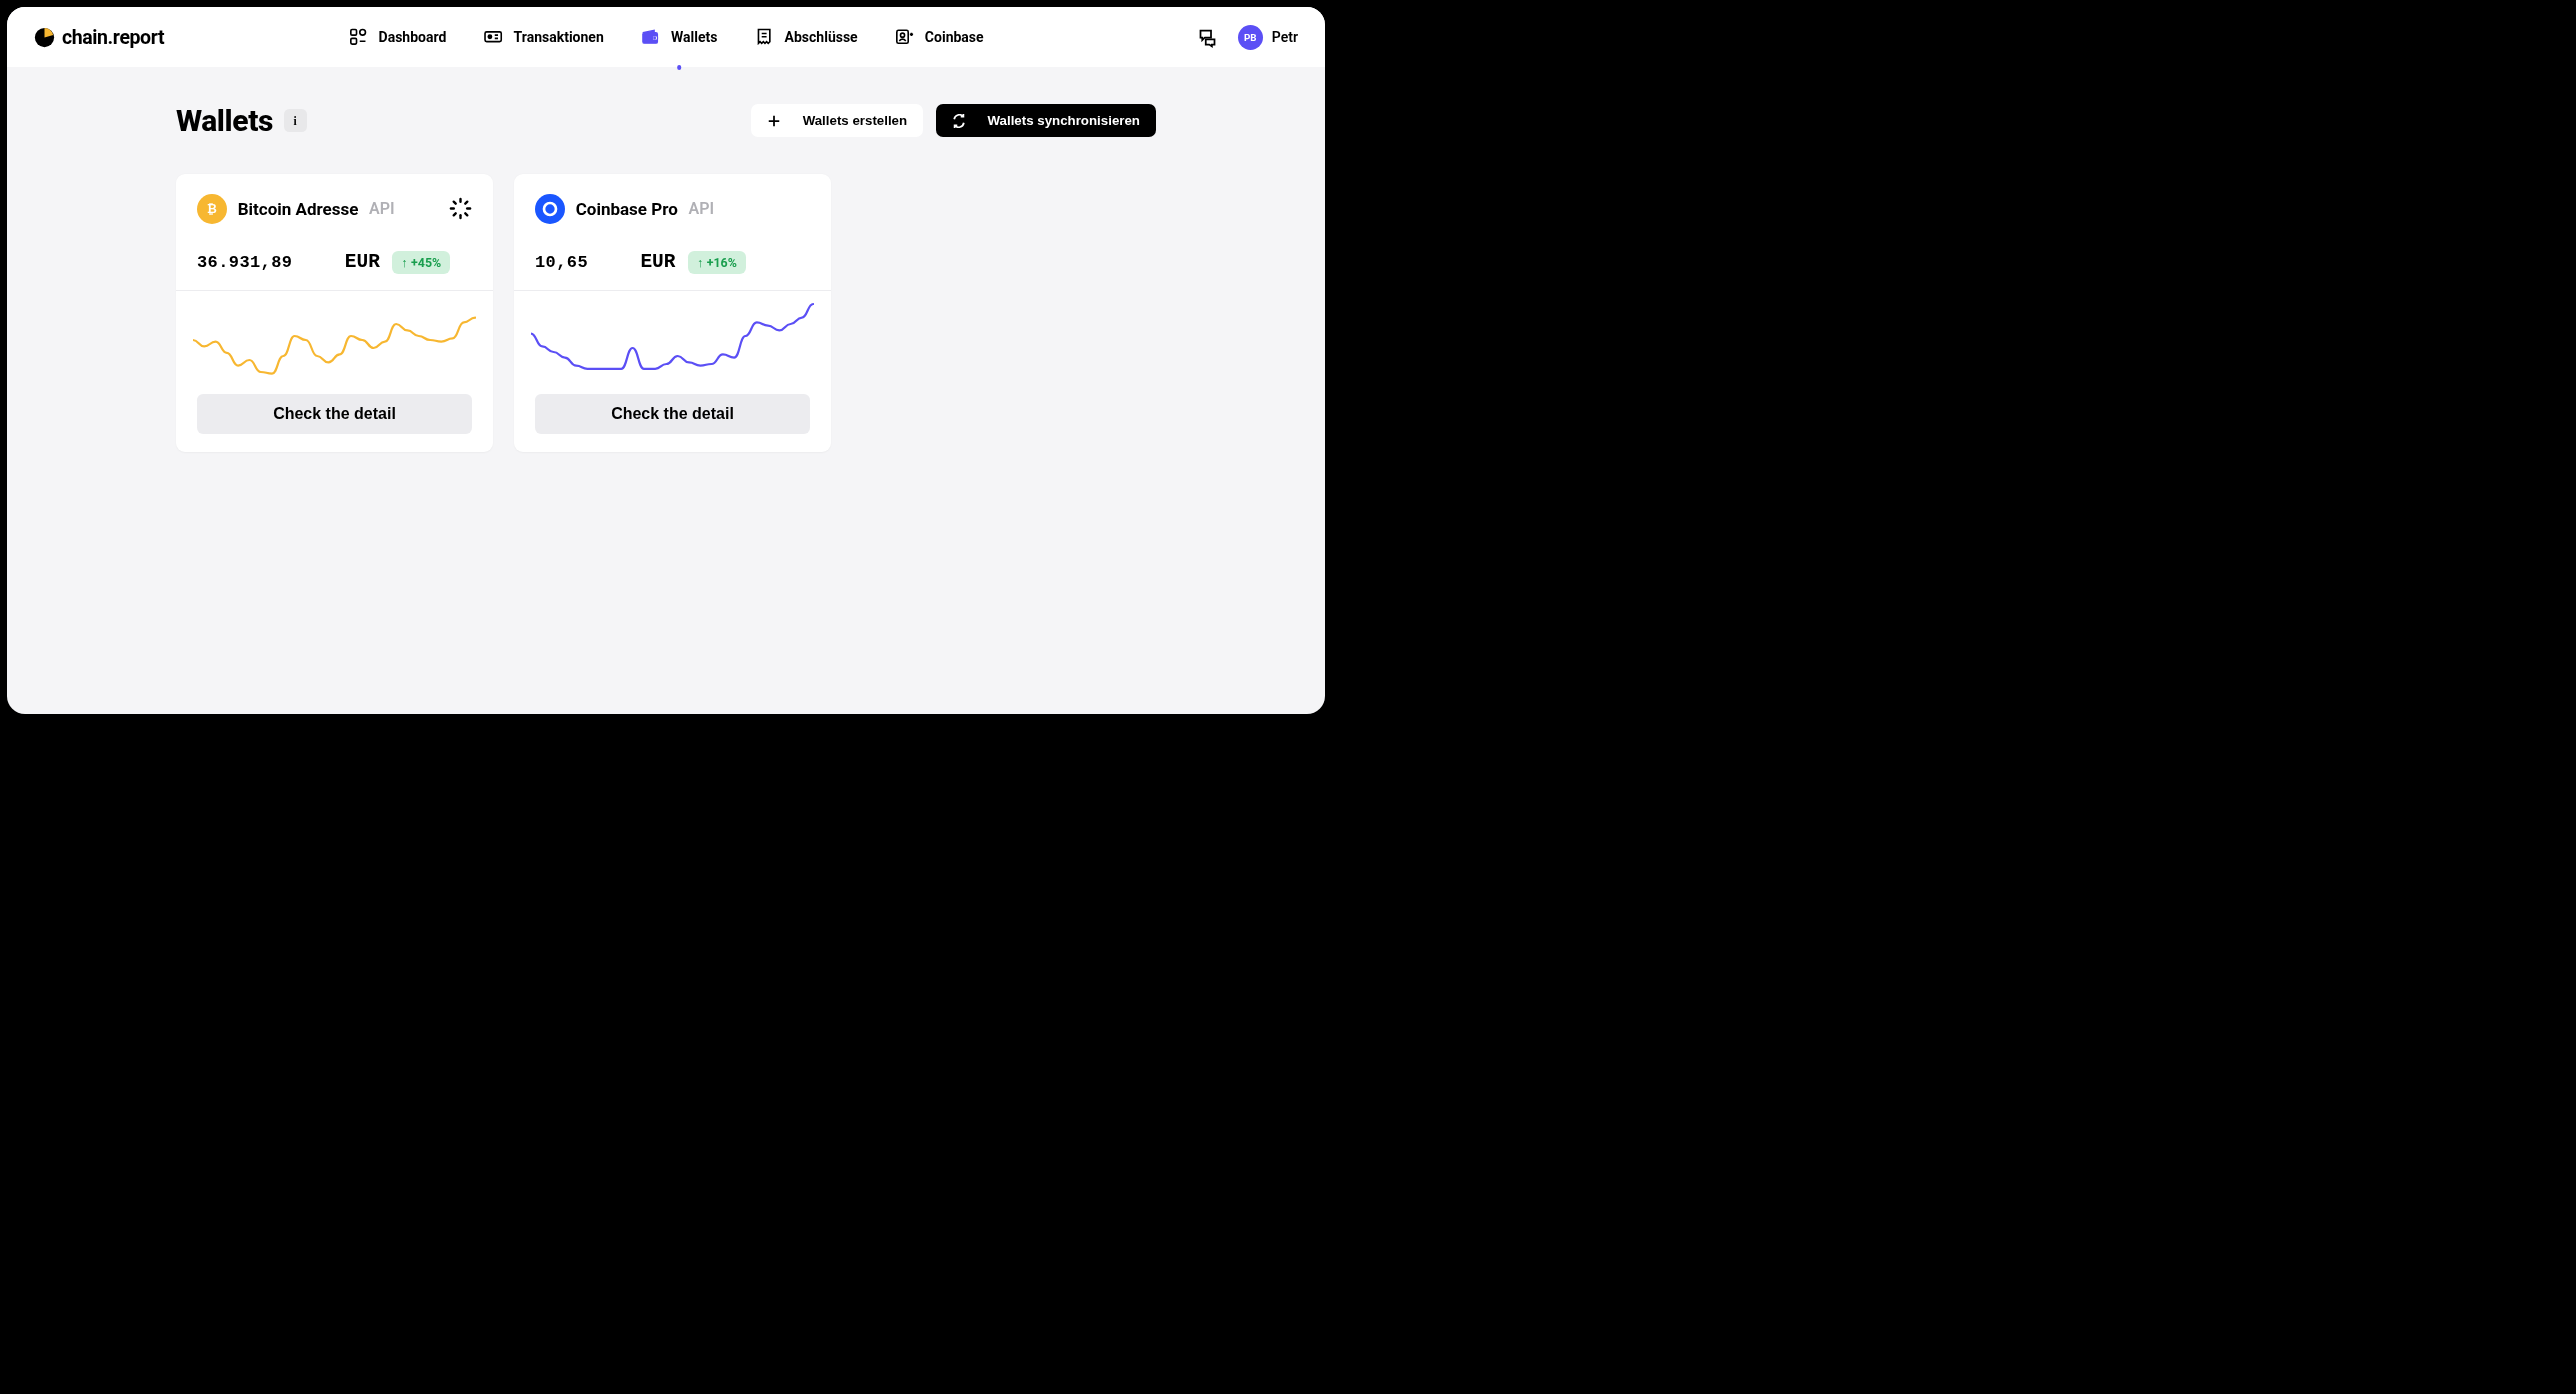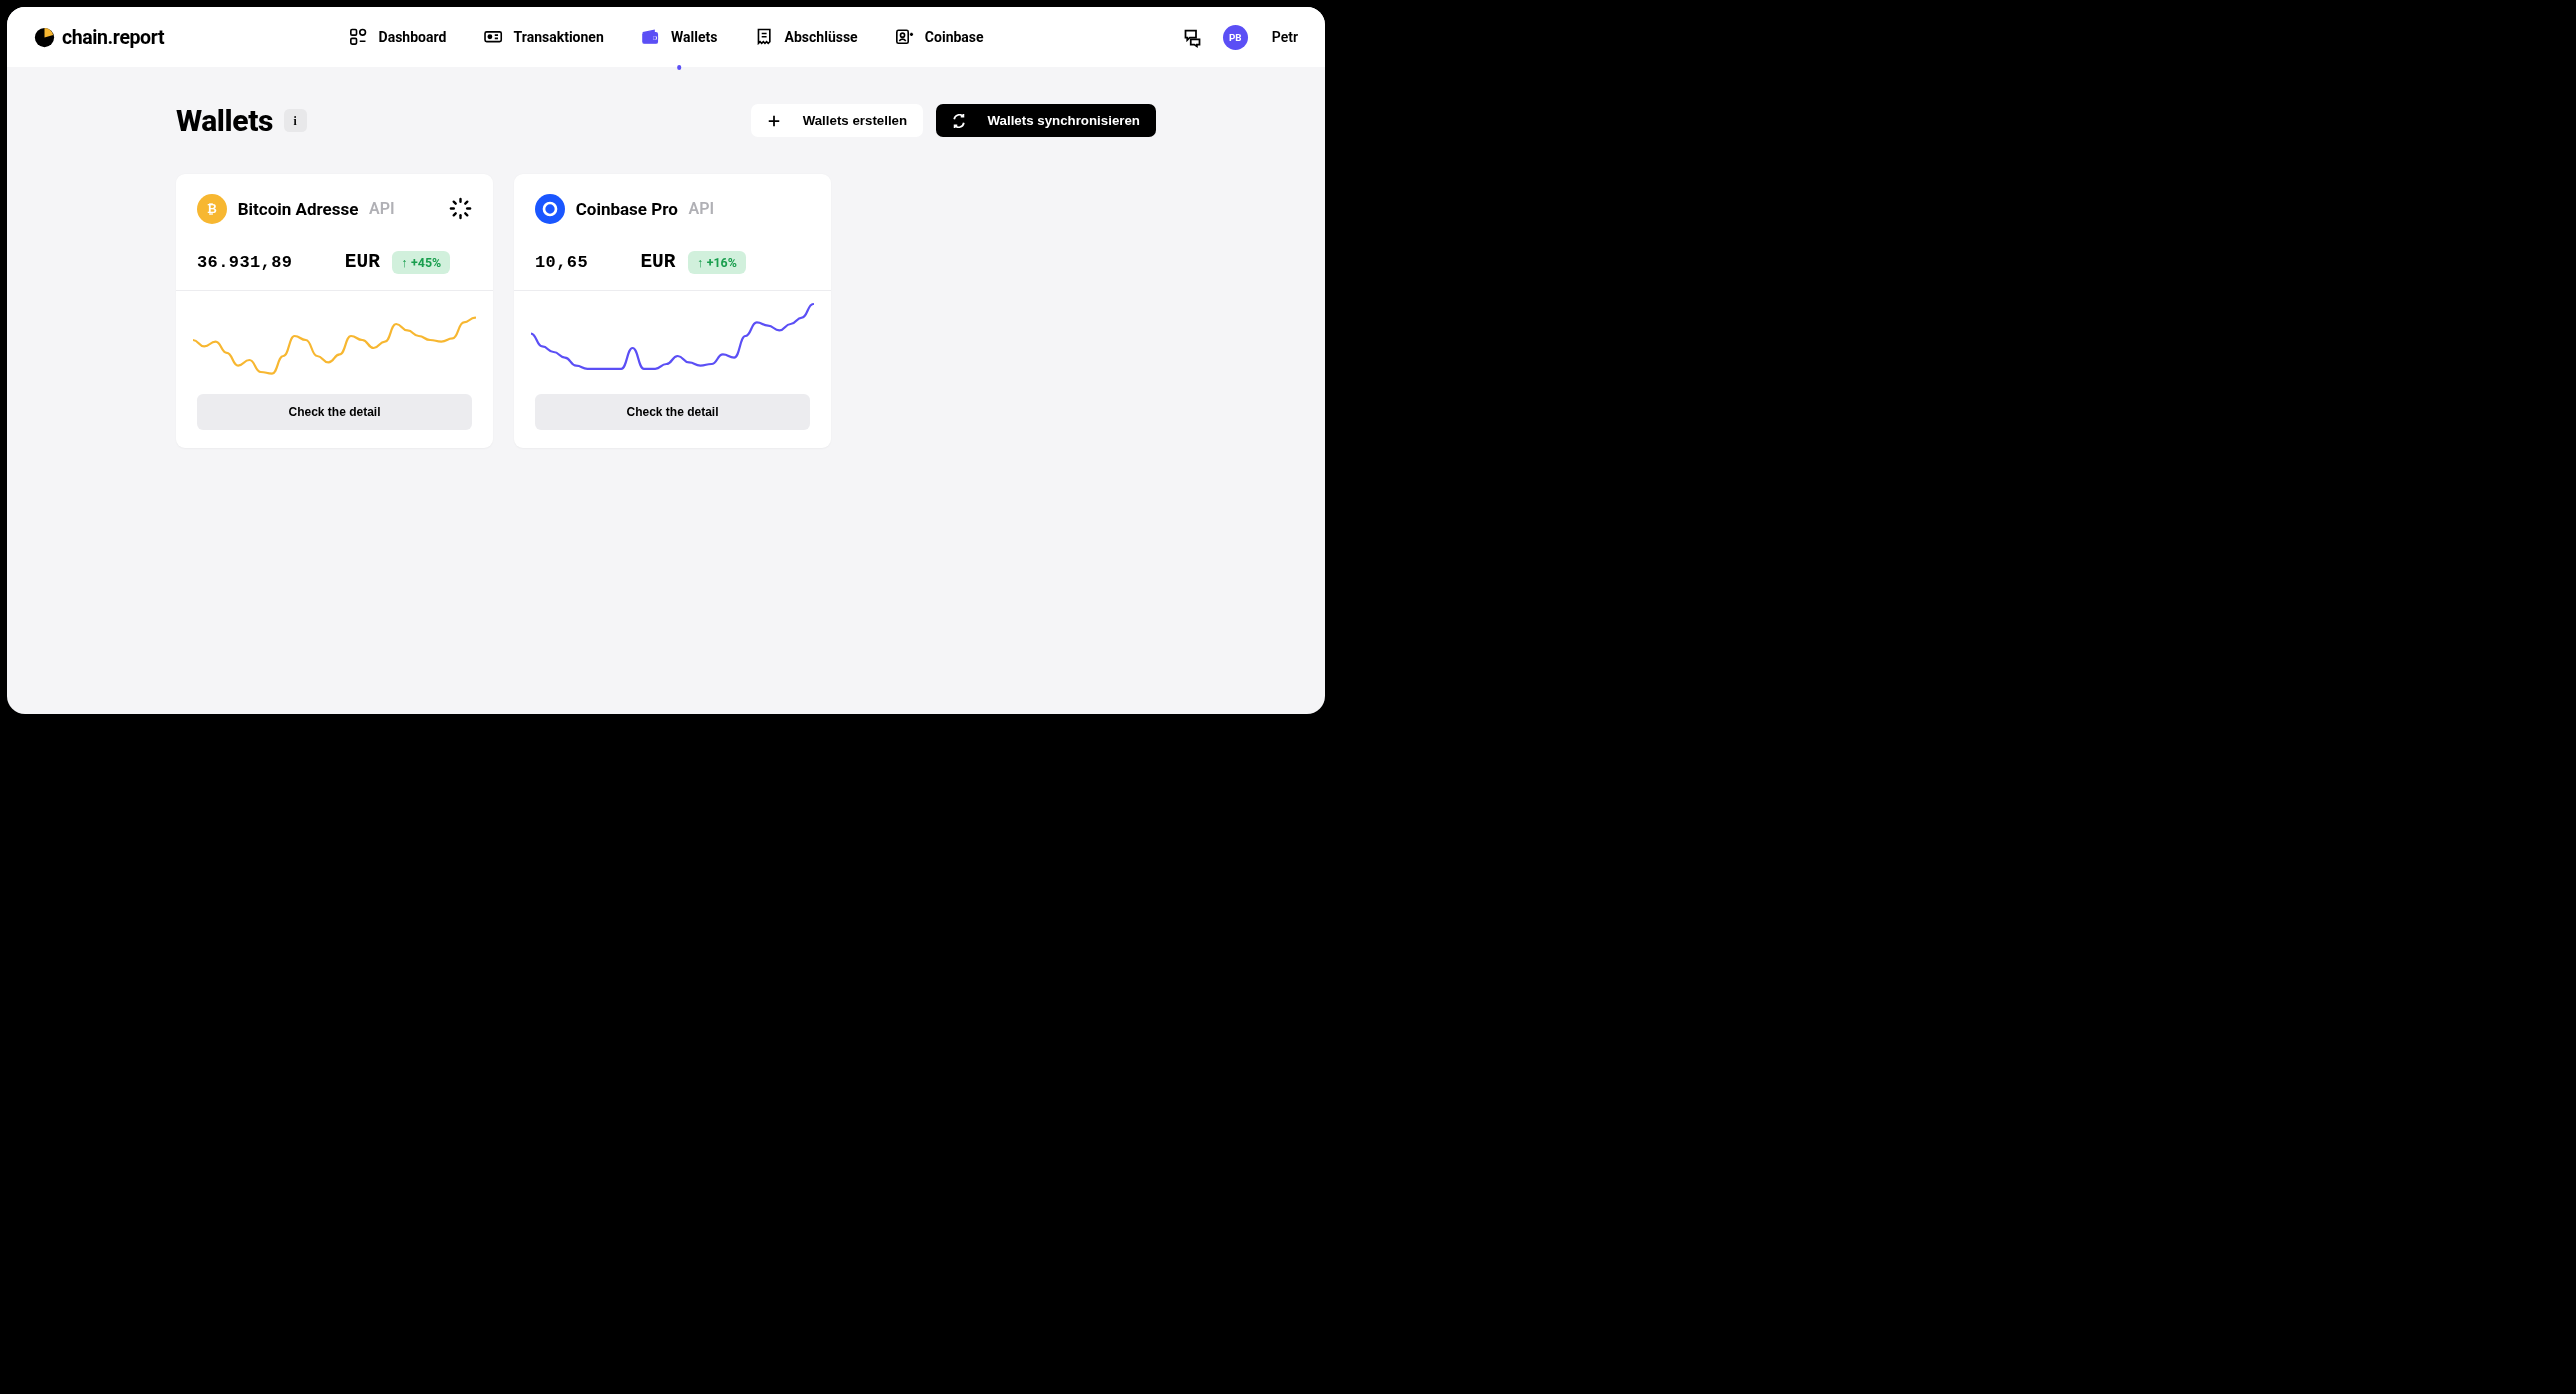--- a/index.html
+++ b/index.html
@@ -72,21 +72,21 @@
     .user-area {
       margin-left: auto;
       display: flex;
       align-items: center;
       gap: 19.5px;
     }
     .chat-icon { width: 21px; height: 21px; cursor: pointer; }
     .user-pill {
       display: flex;
       align-items: center;
-      gap: 24px;
+      gap: 9px;
       cursor: pointer;
     }
     .avatar {
       width: 25px;
       height: 25px;
       border-radius: 50%;
       background: #5b4ff5;
       color: #fff;
       font-size: 9.8px;
       font-weight: 700;
@@ -232,21 +232,21 @@
       margin: 9px -3.6px 14px;
     }
     .sparkline svg { width: 100%; height: 100%; }
     .detail-btn {
       background: #ececef;
       border: none;
       width: 100%;
       padding: 10.7px;
       border-radius: 6.2px;
       font-weight: 600;
-      font-size: 12px;
+      font-size: 16px;
       cursor: pointer;
     }
   </style>
 </head>
 <body>
 
 <div class="app-frame">
   <div class="topbar">
     <div class="logo">
       <span class="logo-icon">

